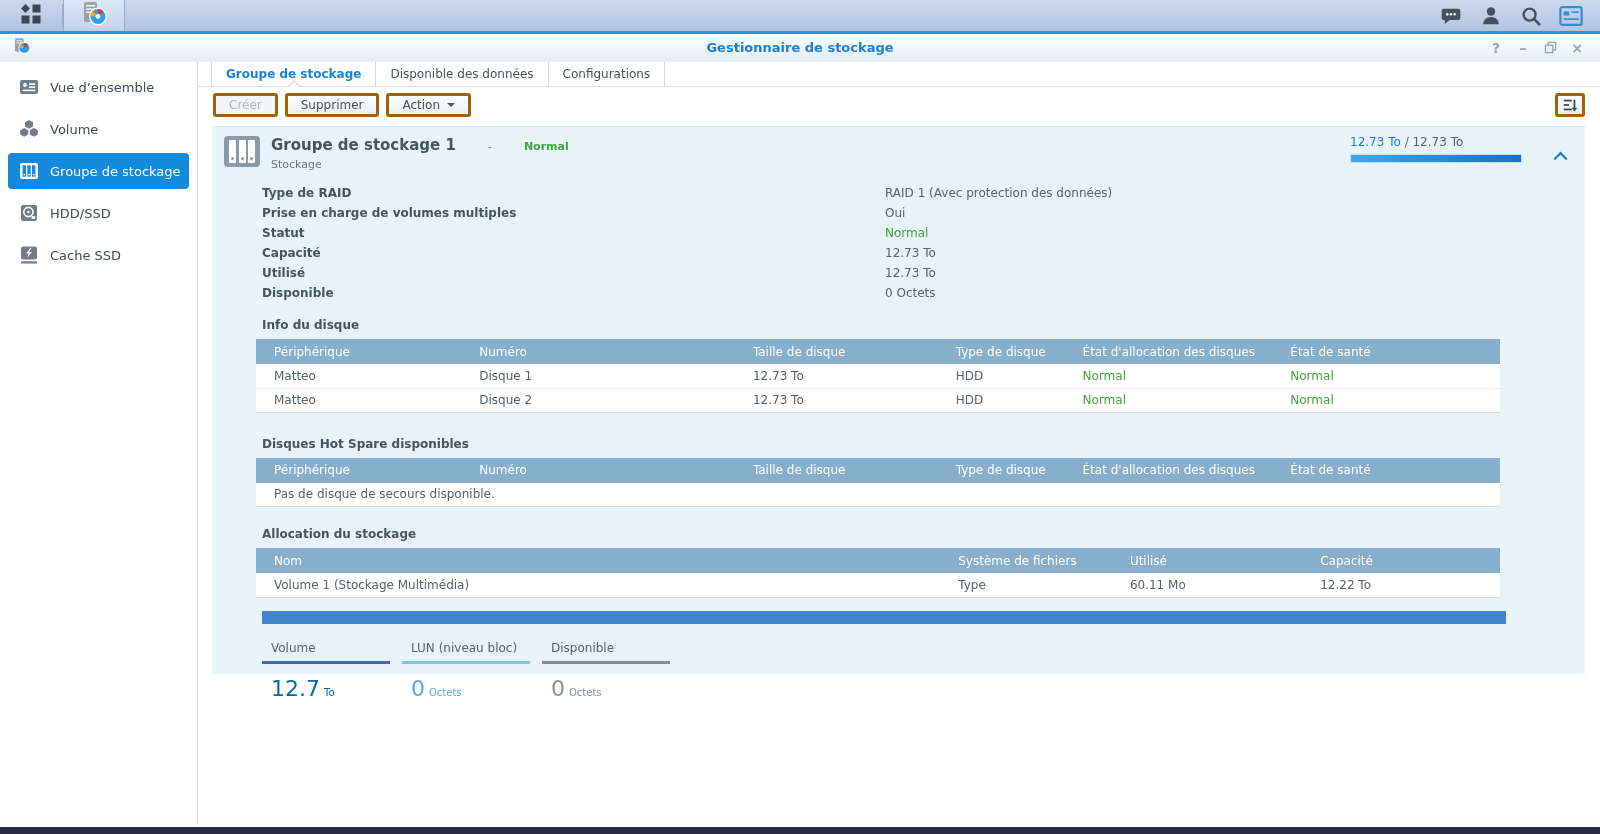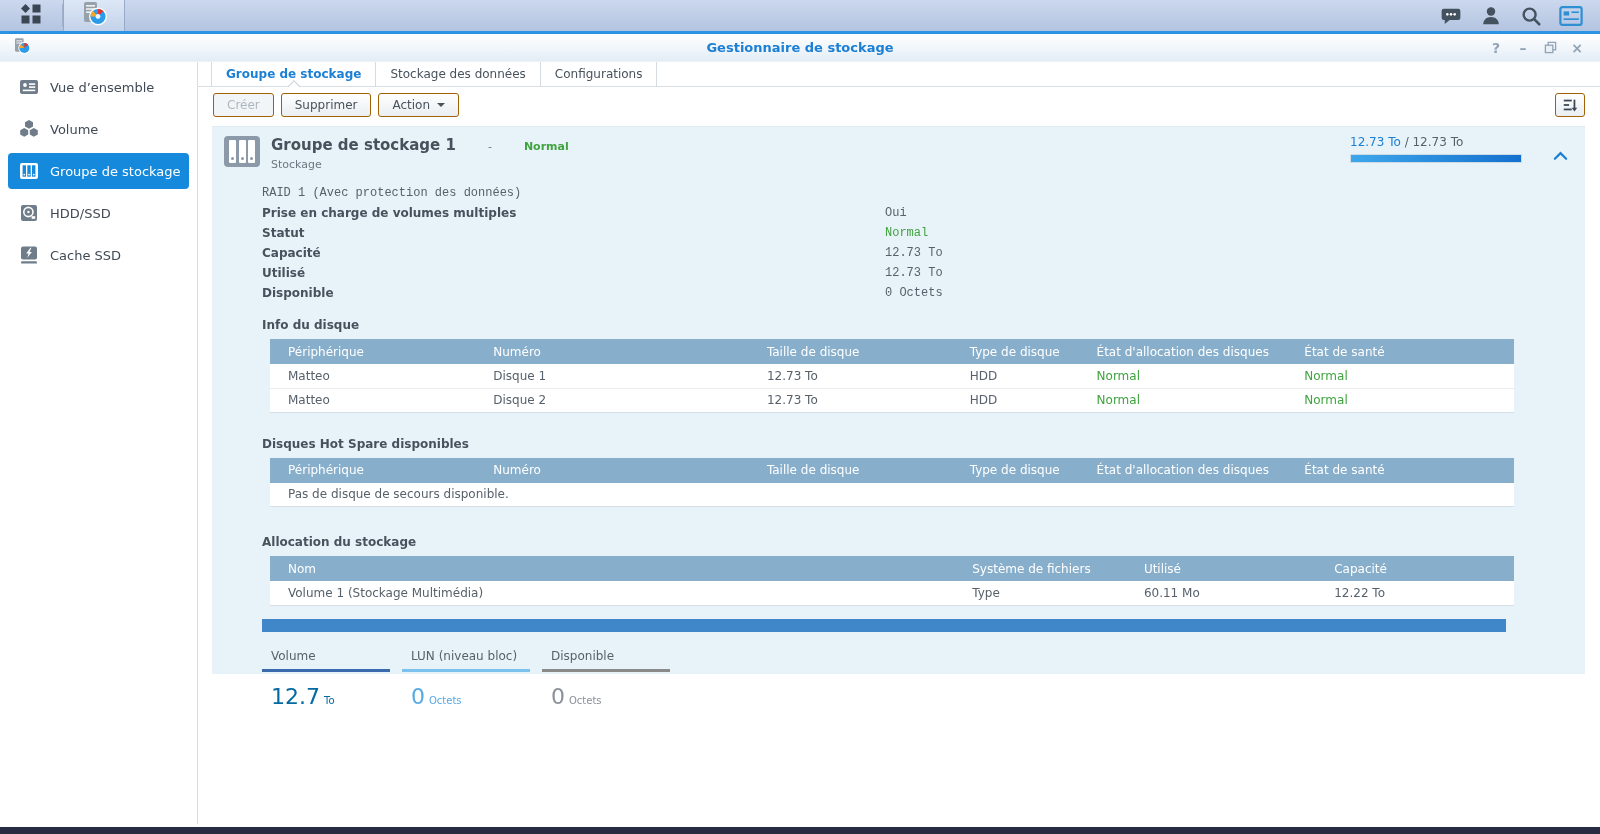--- a/index.html
+++ b/index.html
@@ -32,21 +32,21 @@
 
   
   .tabbar { height:25px; display:flex; align-items:stretch; padding-left:13px; border-bottom:1px solid #d9dee3; }
   .tab { padding:0 14px; display:flex; align-items:center; font-size:12px; color:#47525d; border-right:1px solid #d5dade; cursor:pointer; position:relative; }
   .tab:first-child { border-left:1px solid #d5dade; }
   .tab.active { color:#1b7fd4; font-weight:bold; }
   .tab.active::after { content:""; position:absolute; bottom:-5px; left:50%; width:8px; height:8px; background:#fff; border-left:1px solid #c9ced3; border-top:1px solid #c9ced3; transform:translateX(-50%) rotate(45deg); }
 
   
   .toolbar { height:36px; display:flex; align-items:center; padding:0 15px; }
-  .btn { height:24px; padding:0 13px; background:linear-gradient(#fefefe,#eaeff3); border:1px solid #a16207; border-radius:3px; font-size:12px; color:#47525d; margin-right:7px; display:flex; align-items:center; cursor:pointer; font-family:inherit; }
+  .btn { height:24px; padding:0 13px; background:linear-gradient(#fefefe,#eaeff3); border:3px solid #a16207; border-radius:3px; font-size:12px; color:#47525d; margin-right:7px; display:flex; align-items:center; cursor:pointer; font-family:inherit; }
   .btn.disabled { color:#aeb7c0; background:#f2f5f7; cursor:default; }
   .caret-down { display:inline-block; width:0; height:0; border-left:4px solid transparent; border-right:4px solid transparent; border-top:4px solid #47525d; margin-left:7px; }
   .sort-btn { margin-left:auto; width:30px; height:24px; padding:0; justify-content:center; margin-right:0; }
 
   
   .panel { margin:3px 15px 0 14px; background:#e8f3f9; border-top:1px solid #dfeaf2; height:548px; position:relative; }
   .panel-header { display:flex; padding:9px 0 0 12px; }
   .pool-icon { width:36px; height:31px; background:#8c99a8; border-radius:4px; display:flex; align-items:flex-start; justify-content:center; gap:2.5px; padding-top:4px; margin-right:11px; }
   .pool-icon .slot { width:7px; height:23px; background:#fff; border-radius:1px; position:relative; }
   .pool-icon .slot::after { content:""; position:absolute; bottom:3px; left:2px; width:3px; height:3px; background:#8c99a8; border-radius:50%; }
@@ -60,26 +60,26 @@
   .usage-used { color:#1b7fd4; }
   .usage-total { color:#57616b; }
   .progress { width:172px; height:9px; background:#fff; border:1px solid #cfdbe4; }
   .progress .fill { height:100%; background:linear-gradient(to right,#3da7ec,#1470ce); }
   .collapse-btn { position:absolute; top:19px; right:17px; cursor:pointer; }
 
   
   .details { margin:12px 0 0 50px; }
   .drow { display:flex; height:20px; align-items:center; font-size:12px; }
   .dlabel { width:623px; font-weight:bold; color:#47525d; }
-  .dvalue { color:#57616b;font-family:Liberation Mono, monospace; }
+  .dvalue { color:#57616b; }
   .green { color:#3fa33f !important; }
 
   .section-title { margin:15px 0 7px 50px; font-size:12px; font-weight:bold; color:#47525d; }
 
-  table.grid { margin-left:58px; width:1244px; border-collapse:collapse; table-layout:fixed; background:#fff; font-size:12px; border-bottom:1px solid #d3dee8; }
+  table.grid { margin-left:44px; width:1244px; border-collapse:collapse; table-layout:fixed; background:#fff; font-size:12px; border-bottom:1px solid #d3dee8; }
   table.grid th { background:#87aecb; color:#fff; font-weight:normal; text-align:left; height:25px; padding:0 0 0 18px; white-space:nowrap; overflow:hidden; }
   table.grid td { height:24px; padding:0 0 0 18px; color:#57616b; white-space:nowrap; overflow:hidden; }
   table.grid tr + tr td { border-top:1px solid #ededed; }
 
   .alloc-bar { margin:13px 0 0 50px; width:1244px; height:13px; background:#3f87c9; }
 
   .stats { display:flex; margin:12px 0 0 50px; }
   .stat { width:128px; margin-right:12px; }
   .stat-label { font-size:12px; color:#57616b; padding-left:9px; height:25px; display:flex; align-items:center; white-space:nowrap; }
   .stat-line { height:3px; }
@@ -237,21 +237,21 @@
           <rect x="2" y="16.2" width="16" height="2.4" rx="1.2" fill="#6f7c89"></rect>
         </svg>
       </span>
       <span>Cache SSD</span>
     </div>
   </div>
 
   <div class="main">
     <div class="tabbar">
       <div class="tab active">Groupe de stockage</div>
-      <div class="tab">Stockage des données</div>
+      <div class="tab">Disponible des données</div>
       <div class="tab">Configurations</div>
     </div>
 
     <div class="toolbar">
       <button class="btn disabled">Créer</button>
       <button class="btn">Supprimer</button>
       <button class="btn">
         <span>Action</span>
         <span class="caret-down"></span>
       </button>
@@ -291,20 +291,21 @@
           </div>
       </div>
       <span class="collapse-btn">
         <svg width="15" height="10" viewBox="0 0 16 10">
           <path d="M2 8 L8 2 L14 8" fill="none" stroke="#1b7fd4" stroke-width="2.4" stroke-linecap="round"></path>
         </svg>
       </span>
 
       <div class="details">
         <div class="drow">
+            <span class="dlabel">Type de RAID</span>
             <span class="dvalue">RAID 1 (Avec protection des données)</span>
           </div>
         <div class="drow">
             <span class="dlabel">Prise en charge de volumes multiples</span>
             <span class="dvalue">Oui</span>
           </div>
         <div class="drow">
             <span class="dlabel">Statut</span>
             <span class="dvalue green">Normal</span>
           </div>
@@ -382,21 +383,21 @@
               <th>État de santé</th>
         </tr>
           </thead>
         <tbody>
           <tr>
               <td colspan="6">Pas de disque de secours disponible.</td>
             </tr>
         </tbody>
       </table>
 
-      <div class="section-title" style="margin-top:28px">Allocation du stockage</div>
+      <div class="section-title" style="margin-top:20px">Allocation du stockage</div>
       <table class="grid">
         <colgroup>
             <col style="width:55%">
             <col style="width:13.8%">
             <col style="width:15.3%">
             <col style="width:15.9%">
           </colgroup>
         <thead>
             <tr>
           <th>Nom</th>

